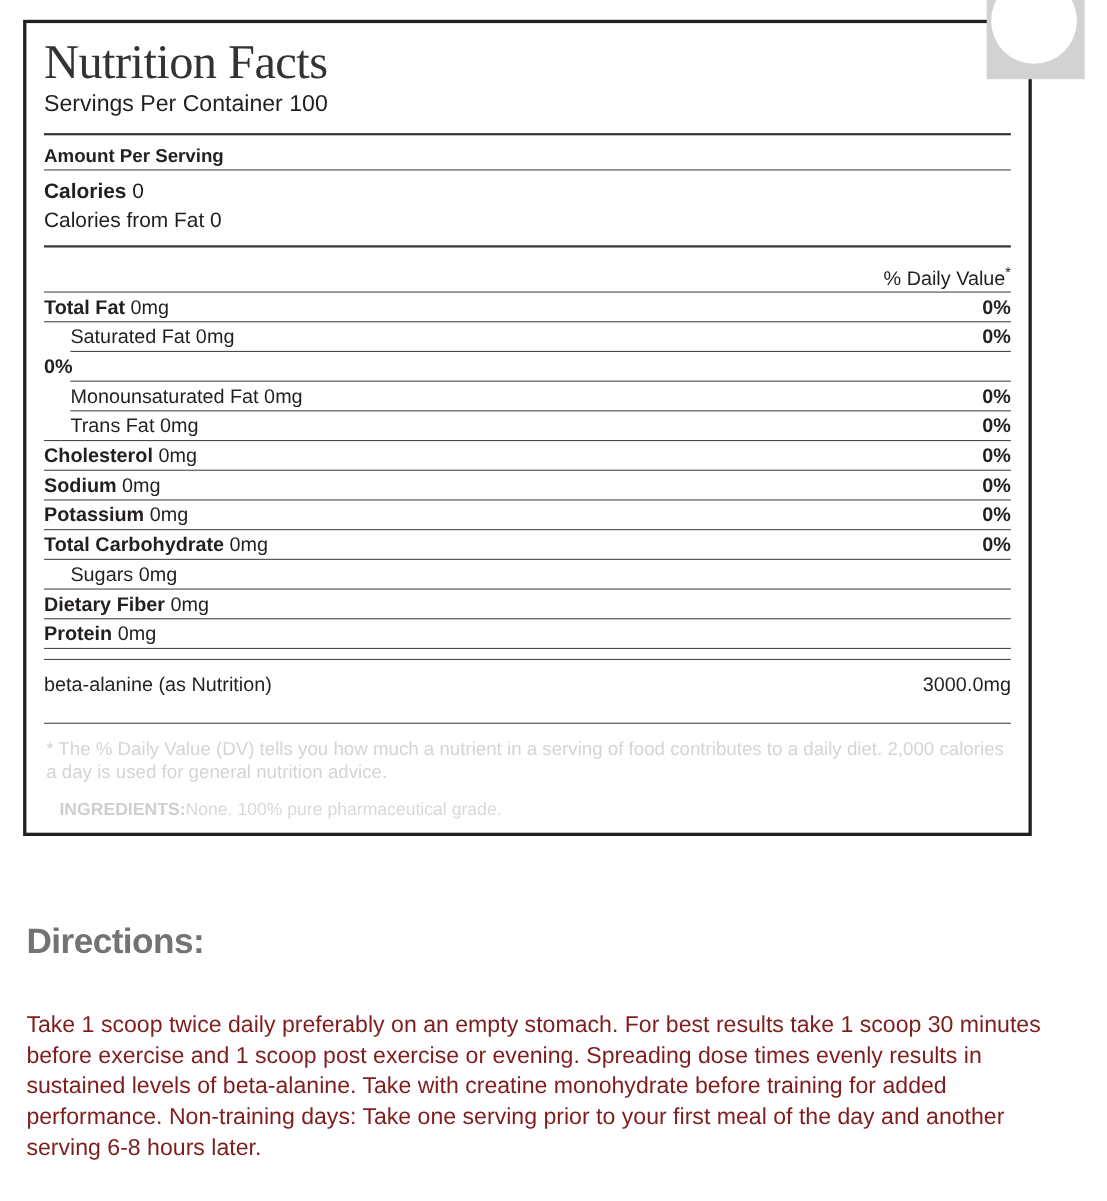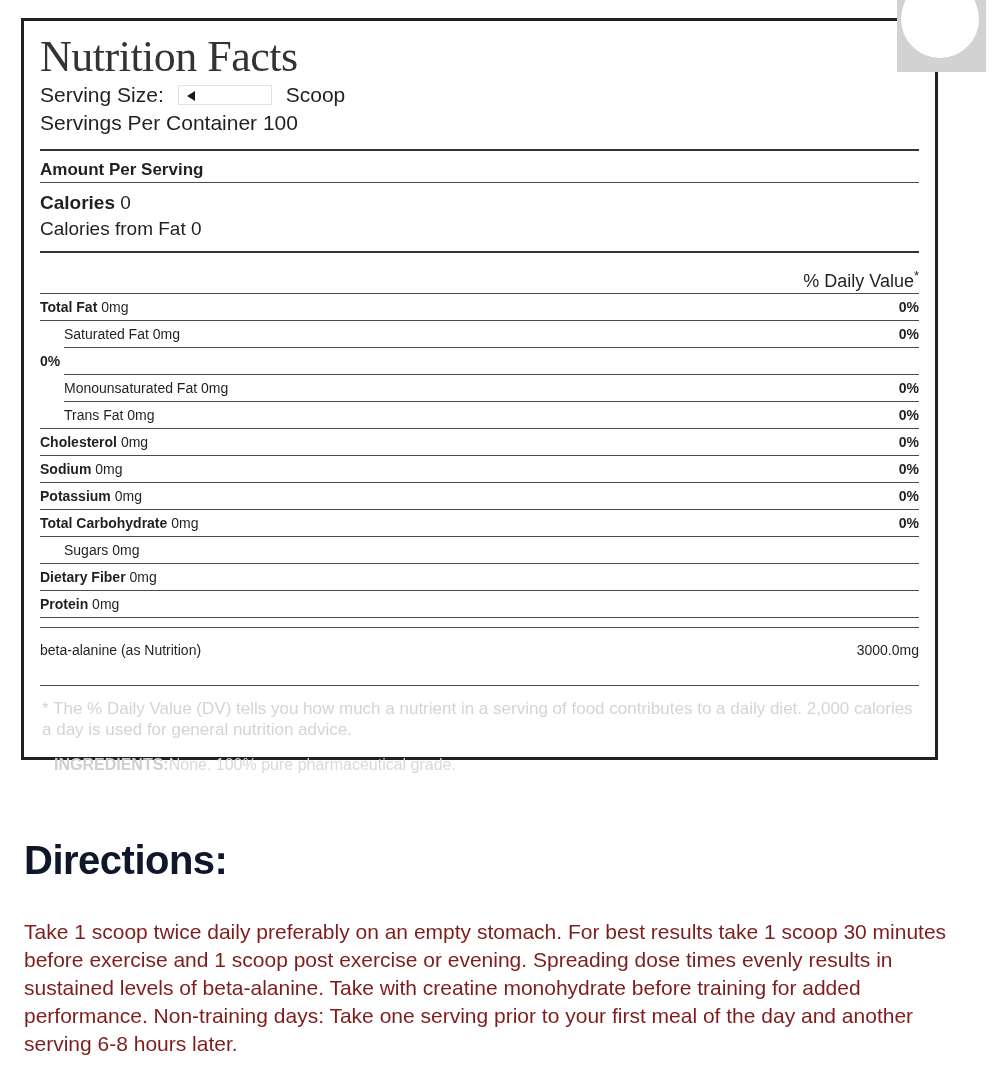--- a/index.html
+++ b/index.html
@@ -89,21 +89,21 @@
   .sp-9  { height: 9px; }
   .sp-12 { height: 12px; }
   .sp-16 { height: 16px; }
   .sp-22 { height: 22px; }
 
   
   .nf-row {
     display: flex;
     justify-content: space-between;
     align-items: center;
-    font-size: 14px;
+    font-size: 18px;
     line-height: 26px;
     white-space: nowrap;
     gap: 24px;
   }
   .nf-row .name b { font-weight: bold; }
   .nf-row .dv { font-weight: bold; }
   .nf-row.indent .name { padding-left: 24px; }
 
   .row-underline {
     border-top: 1px solid #4a4a4a;
@@ -156,23 +156,23 @@
   }
   #nf-ingredients .head {
     font-weight: bold;
     color: #cfcfcf;
   }
 
   
   #directions-heading {
     position: absolute;
     left: 24px; top: 838px;
-    font-size: 40px;
+    font-size: 32px;
     font-weight: bold;
-    color: #0f172a;
+    color: #737373;
     letter-spacing: -0.5px;
     line-height: 1.1;
   }
   #directions-body {
     position: absolute;
     left: 24px; top: 918px;
     width: 950px;
     font-size: 21px;
     line-height: 28px;
     color: #7f1d1d;
@@ -181,27 +181,20 @@
 </head>
 <body>
 
 <div id="artifact-box"></div>
 <div id="artifact-circle"></div>
 
 <div id="nf-panel">
 
   <div id="nf-title">Nutrition Facts</div>
 
-  <div class="serving-line">
-    <span class="lbl">Serving Size:</span>
-    <span id="serving-size-input">
-      <span id="broken-image-glyph"></span>
-    </span>
-    <span>Scoop</span>
-  </div>
 
   <div class="serving-line">Servings Per Container 100</div>
 
   <div class="sp-12"></div>
   <div class="rule-med"></div>
   <div class="sp-7"></div>
 
   <div class="amount-per-serving">Amount Per Serving</div>
 
   <div class="rule-thin"></div>

